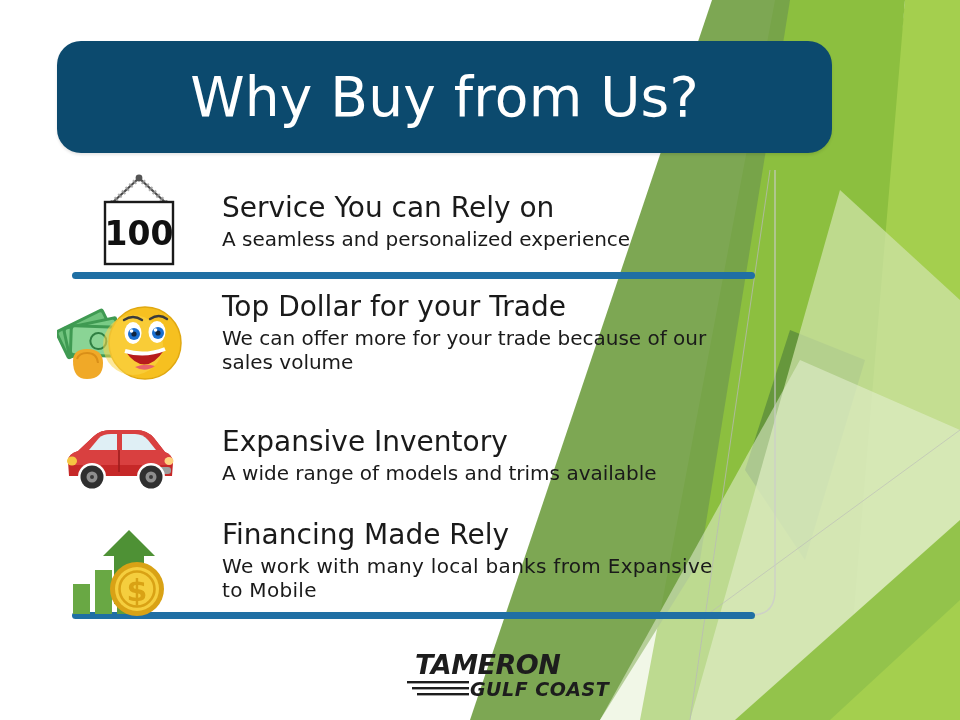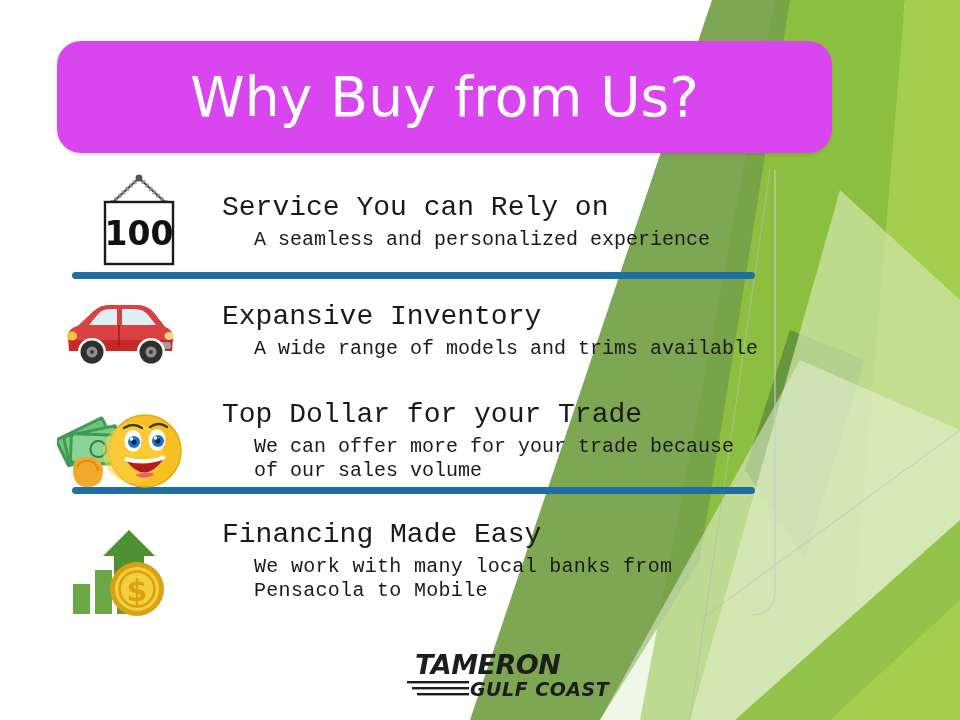--- a/index.html
+++ b/index.html
@@ -28,21 +28,21 @@
   }
 
   
   #title-banner {
     position: absolute;
     left: 57px;
     top: 41px;
     width: 775px;
     height: 112px;
     border-radius: 24px;
-    background: #d946ef;
+    background: #0c4a6e;
     display: flex;
     align-items: center;
     justify-content: center;
     box-shadow: 0 2px 3px rgba(0,0,0,.10);
   }
   #title-text {
     color: #ffffff;
     font-size: 55px;
     line-height: 1;
     font-weight: 400;
@@ -65,36 +65,34 @@
     position: absolute;
     left: 55px;
     width: 130px;
     display: flex;
     align-items: center;
     justify-content: center;
   }
   .benefit-text {
     margin-left: 222px;
     padding-right: 20px;
-    font-family: Liberation Mono, monospace;
   }
   .benefit-heading {
     color: #1a1a1a;
     font-size: 28px;
     line-height: 1.12;
     font-weight: 400;
     white-space: nowrap;
   }
   .benefit-sub {
     color: #1a1a1a;
     font-size: 20px;
     line-height: 1.18;
     font-weight: 400;
     margin-top: 5px;
-    margin-left: 32px;
   }
   .benefit-rule {
     position: absolute;
     left: 72px;
     width: 683px;
     height: 7px;
     border-radius: 4px;
     background: #1f6fa4;
   }
 
@@ -157,58 +155,20 @@
 
           <rect x="12" y="29" width="68" height="62" fill="#ffffff" stroke="#1a1a1a" stroke-width="2.4"></rect>
           <text x="46" y="72" text-anchor="middle" font-family="DejaVu Sans, Liberation Sans, sans-serif" font-size="33" font-weight="bold" fill="#111111">100</text>
         </svg>
       </div>
       <div class="benefit-text" style="padding-top:24px;">
         <div class="benefit-heading">Service You can Rely on</div>
         <div class="benefit-sub">A seamless and personalized experience</div>
       </div>
       <div class="benefit-rule" style="top:104px;"></div>
-    </div>
-
-    <div class="benefit-row" style="height:108px;">
-      <div class="benefit-icon" style="top:14px;height:86px;">
-        <svg width="122" height="82" viewBox="0 0 122 82" xmlns="http://www.w3.org/2000/svg">
-          <g>
-
-            <path d="M10 62 L8 44 Q8 36 18 33 L34 18 Q40 11 52 11 L78 11 Q90 11 97 20 L108 34 Q116 37 116 46 L115 62 Z" fill="#ffffff" stroke="#ffffff" stroke-width="10" stroke-linejoin="round"></path>
-
-            <path d="M10 60 L9 45 Q9 38 19 35 L35 20 Q41 14 52 14 L77 14 Q88 14 95 22 L106 36 Q114 39 114 47 L113 60 Z" fill="#c62828"></path>
-            <path d="M9 45 Q9 38 19 35 L35 20 Q41 14 52 14 L77 14 Q88 14 95 22 L106 36 Q114 39 114 47 L114 49 L9 49 Z" fill="#d94040"></path>
-
-            <path d="M40 22 Q44 18 52 18 L58 18 L58 34 L30 34 Z" fill="#dfeff5"></path>
-            <path d="M63 18 L76 18 Q84 18 89 24 L97 34 L63 34 Z" fill="#dfeff5"></path>
-
-            <path d="M60 34 L60 56" stroke="#9e1c1c" stroke-width="1.6" fill="none"></path>
-
-            <ellipse cx="13" cy="45" rx="5" ry="4.5" fill="#f5c542"></ellipse>
-            <ellipse cx="110" cy="45" rx="4.5" ry="4" fill="#ffd27f"></ellipse>
-
-            <rect x="88" y="51" width="24" height="7" rx="3" fill="#9e9e9e"></rect>
-
-            <circle cx="33" cy="61" r="14" fill="#ffffff"></circle>
-            <circle cx="92" cy="61" r="14" fill="#ffffff"></circle>
-            <circle cx="33" cy="61" r="11.5" fill="#2f2f2f"></circle>
-            <circle cx="92" cy="61" r="11.5" fill="#2f2f2f"></circle>
-            <circle cx="33" cy="61" r="5.5" fill="#8e8e8e"></circle>
-            <circle cx="92" cy="61" r="5.5" fill="#8e8e8e"></circle>
-            <circle cx="33" cy="61" r="2" fill="#3a3a3a"></circle>
-            <circle cx="92" cy="61" r="2" fill="#3a3a3a"></circle>
-          </g>
-        </svg>
-      </div>
-      <div class="benefit-text" style="padding-top:26px;">
-        <div class="benefit-heading">Expansive Inventory</div>
-        <div class="benefit-sub">A wide range of models and trims available</div>
-      </div>
-      <div class="benefit-rule" style="top:212px;"></div>
     </div>
 
     <div class="benefit-row" style="height:125px;">
       <div class="benefit-icon" style="top:22px;height:92px;">
         <svg width="126" height="88" viewBox="0 0 126 88" xmlns="http://www.w3.org/2000/svg">
 
           <g transform="translate(2,6)">
             <g transform="rotate(-26 36 42)">
               <rect x="6" y="10" width="54" height="32" rx="3" fill="#3f9a52"></rect>
               <rect x="9" y="13" width="48" height="26" rx="2" fill="#6fc27c"></rect>
@@ -252,39 +212,77 @@
           </g>
         </svg>
       </div>
       <div class="benefit-text" style="padding-top:16px;">
         <div class="benefit-heading">Top Dollar for your Trade</div>
         <div class="benefit-sub" style="max-width:535px;">We can offer more for your trade because of our sales volume</div>
       </div>
 
     </div>
 
+    <div class="benefit-row" style="height:108px;">
+      <div class="benefit-icon" style="top:14px;height:86px;">
+        <svg width="122" height="82" viewBox="0 0 122 82" xmlns="http://www.w3.org/2000/svg">
+          <g>
+
+            <path d="M10 62 L8 44 Q8 36 18 33 L34 18 Q40 11 52 11 L78 11 Q90 11 97 20 L108 34 Q116 37 116 46 L115 62 Z" fill="#ffffff" stroke="#ffffff" stroke-width="10" stroke-linejoin="round"></path>
+
+            <path d="M10 60 L9 45 Q9 38 19 35 L35 20 Q41 14 52 14 L77 14 Q88 14 95 22 L106 36 Q114 39 114 47 L113 60 Z" fill="#c62828"></path>
+            <path d="M9 45 Q9 38 19 35 L35 20 Q41 14 52 14 L77 14 Q88 14 95 22 L106 36 Q114 39 114 47 L114 49 L9 49 Z" fill="#d94040"></path>
+
+            <path d="M40 22 Q44 18 52 18 L58 18 L58 34 L30 34 Z" fill="#dfeff5"></path>
+            <path d="M63 18 L76 18 Q84 18 89 24 L97 34 L63 34 Z" fill="#dfeff5"></path>
+
+            <path d="M60 34 L60 56" stroke="#9e1c1c" stroke-width="1.6" fill="none"></path>
+
+            <ellipse cx="13" cy="45" rx="5" ry="4.5" fill="#f5c542"></ellipse>
+            <ellipse cx="110" cy="45" rx="4.5" ry="4" fill="#ffd27f"></ellipse>
+
+            <rect x="88" y="51" width="24" height="7" rx="3" fill="#9e9e9e"></rect>
+
+            <circle cx="33" cy="61" r="14" fill="#ffffff"></circle>
+            <circle cx="92" cy="61" r="14" fill="#ffffff"></circle>
+            <circle cx="33" cy="61" r="11.5" fill="#2f2f2f"></circle>
+            <circle cx="92" cy="61" r="11.5" fill="#2f2f2f"></circle>
+            <circle cx="33" cy="61" r="5.5" fill="#8e8e8e"></circle>
+            <circle cx="92" cy="61" r="5.5" fill="#8e8e8e"></circle>
+            <circle cx="33" cy="61" r="2" fill="#3a3a3a"></circle>
+            <circle cx="92" cy="61" r="2" fill="#3a3a3a"></circle>
+          </g>
+        </svg>
+      </div>
+      <div class="benefit-text" style="padding-top:26px;">
+        <div class="benefit-heading">Expansive Inventory</div>
+        <div class="benefit-sub">A wide range of models and trims available</div>
+      </div>
+      <div class="benefit-rule" style="top:212px;"></div>
+    </div>
+
     <div class="benefit-row" style="height:120px;">
       <div class="benefit-icon" style="top:18px;height:96px;">
         <svg width="106" height="96" viewBox="0 0 106 96" xmlns="http://www.w3.org/2000/svg">
 
           <rect x="6" y="58" width="17" height="30" fill="#69a844"></rect>
           <rect x="28" y="44" width="17" height="44" fill="#69a844"></rect>
           <rect x="50" y="28" width="17" height="60" fill="#5f9c3c"></rect>
 
           <path d="M47 78 L47 30 L36 30 L62 4 L88 30 L77 30 L77 78 Z" fill="#4e9135"></path>
 
           <circle cx="70" cy="63" r="27" fill="#d9a215"></circle>
           <circle cx="70" cy="63" r="22" fill="#f5ce3e"></circle>
           <circle cx="70" cy="63" r="17.5" fill="none" stroke="#d9a215" stroke-width="2.6"></circle>
           <text x="70" y="75" text-anchor="middle" font-family="DejaVu Sans, Liberation Sans, sans-serif" font-size="30" font-weight="bold" fill="#d9a215">$</text>
         </svg>
       </div>
       <div class="benefit-text" style="padding-top:11px;">
-        <div class="benefit-heading">Financing Made Easy</div>
-        <div class="benefit-sub" style="max-width:500px;letter-spacing:.3px;">We work with many local banks from Pensacola to Mobile</div>
+        <div class="benefit-heading">Financing Made Rely</div>
+        <div class="benefit-sub" style="max-width:500px;letter-spacing:.3px;">We work with many local banks from Expansive to Mobile</div>
       </div>
 
     </div>
 
   </div>
 
   <div id="logo">
     <svg viewBox="0 0 205 52" width="205" height="52" xmlns="http://www.w3.org/2000/svg">
       <text x="8" y="26" font-family="DejaVu Sans, Liberation Sans, sans-serif" font-size="27" font-weight="bold" font-style="italic" letter-spacing="-0.5" fill="#1d1d1d">TAMERON</text>
       <g>

